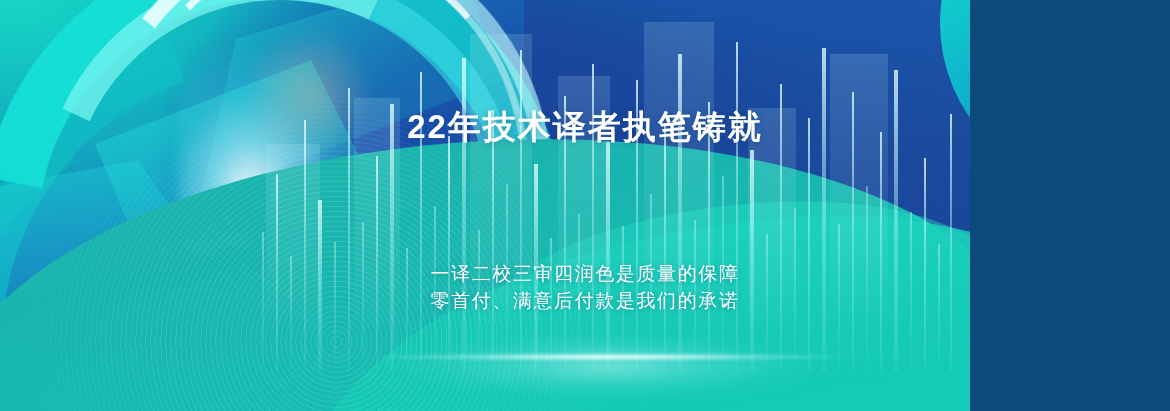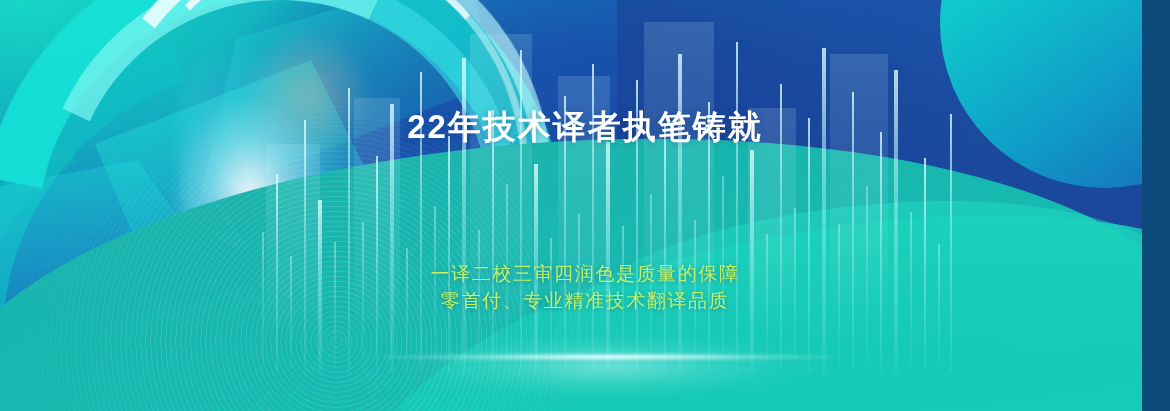--- a/index.html
+++ b/index.html
@@ -2,21 +2,21 @@
 <html><head>
 <meta charset="utf-8">
 <style>
   html, body {
     margin: 0;
     padding: 0;
     background: #0b4a7a;
   }
   #banner {
     position: relative;
-    width: 1142px;
+    width: 970px;
     height: 411px;
     overflow: hidden;
     font-family: "Liberation Sans", "DejaVu Sans", sans-serif;
     background: #1558a8;
   }
 
   
   .bg-base {
     position: absolute;
     inset: 0;
@@ -278,21 +278,21 @@
     text-shadow: 0 2px 12px rgba(8,55,105,0.42);
   }
   .subtitle {
     position: absolute;
     left: 0; right: 0;
     top: 260px;
     font-size: 19px;
     font-weight: normal;
     letter-spacing: 1.6px;
     line-height: 27px;
-    color: #bef264;
+    color: #ffffff;
     text-shadow: 0 1px 5px rgba(10,70,110,0.45);
   }
   .subtitle .line { display: block; }
 </style>
 </head>
 <body>
 
 <div id="banner">
 
   <div class="bg-base"></div>
@@ -382,17 +382,17 @@
 
   <div class="stage-glow"></div>
   <div class="stage-line"></div>
 
   <div class="content">
     <div class="headline">22年技术译者执笔铸就</div>
 
 
     <div class="subtitle">
       <span class="line">一译二校三审四润色是质量的保障</span>
-      <span class="line">零首付、专业精准技术翻译品质</span>
+      <span class="line">零首付、满意后付款是我们的承诺</span>
     </div>
   </div>
 
 </div>
 
 </body></html>

